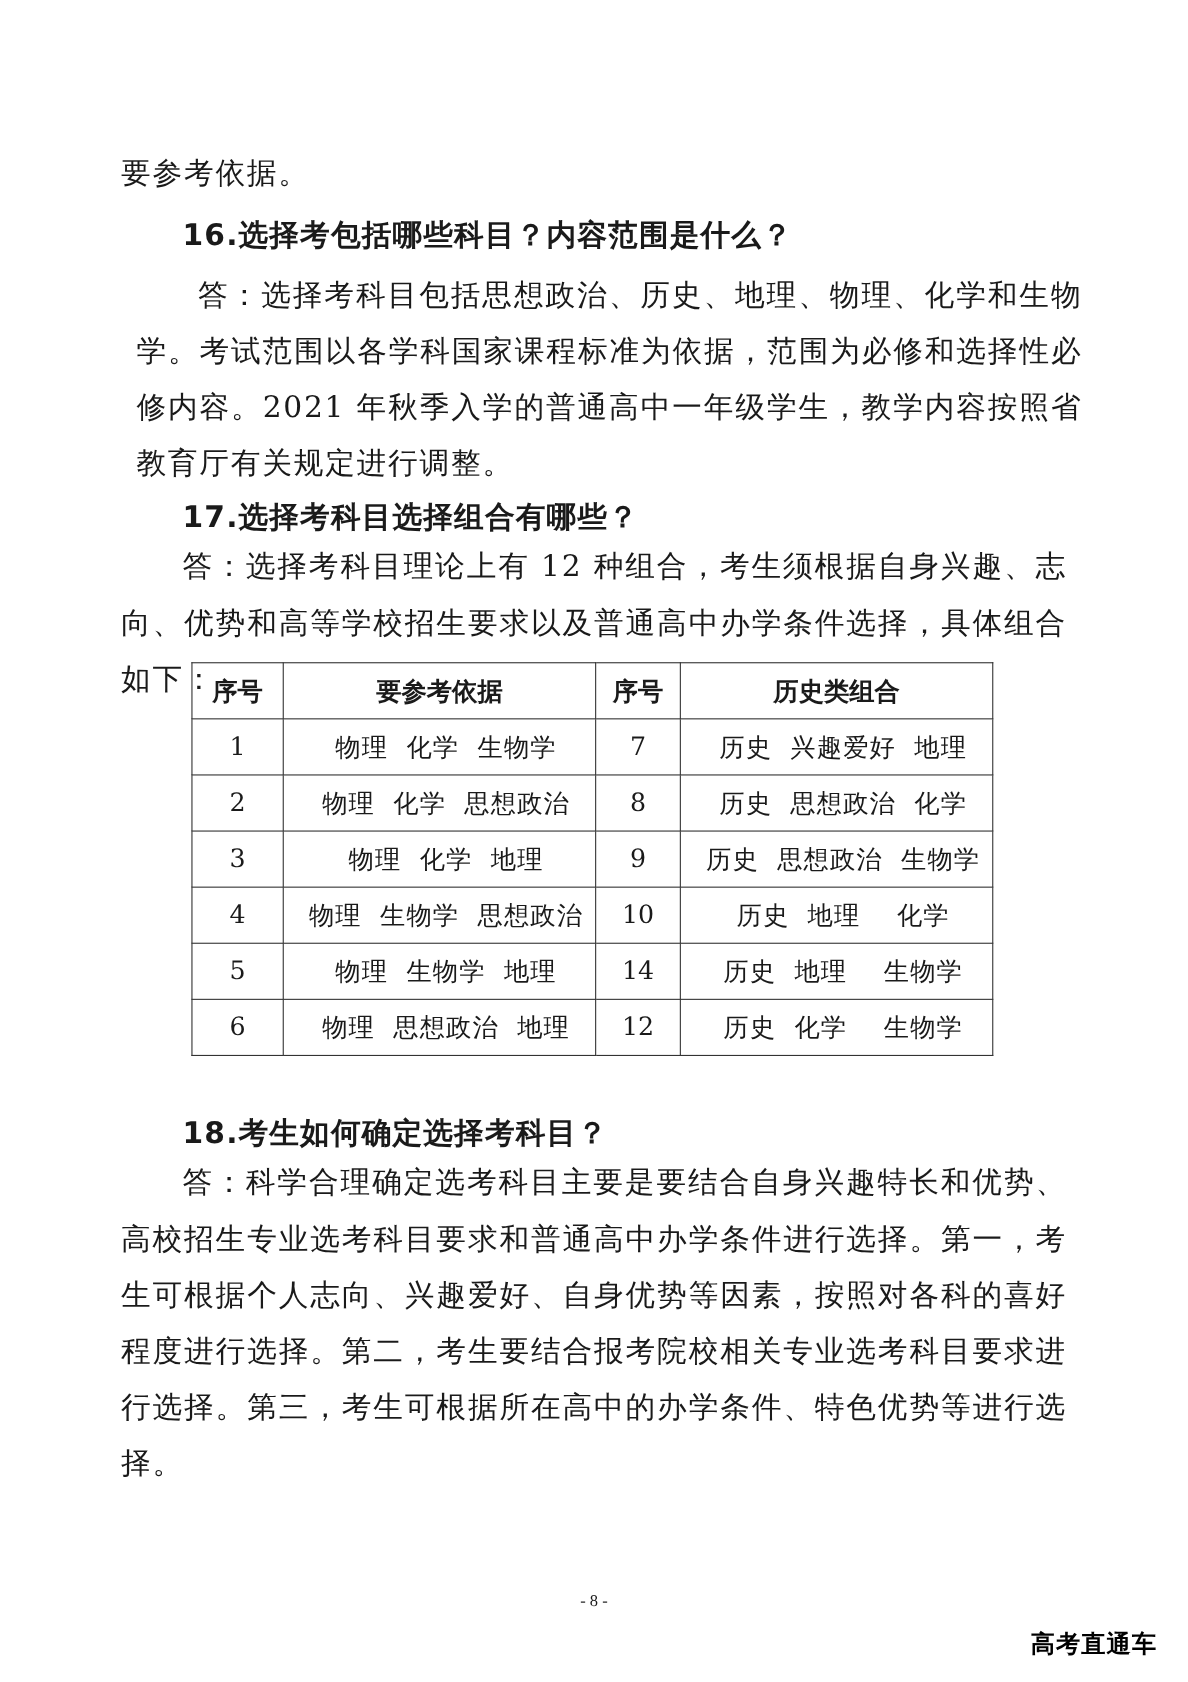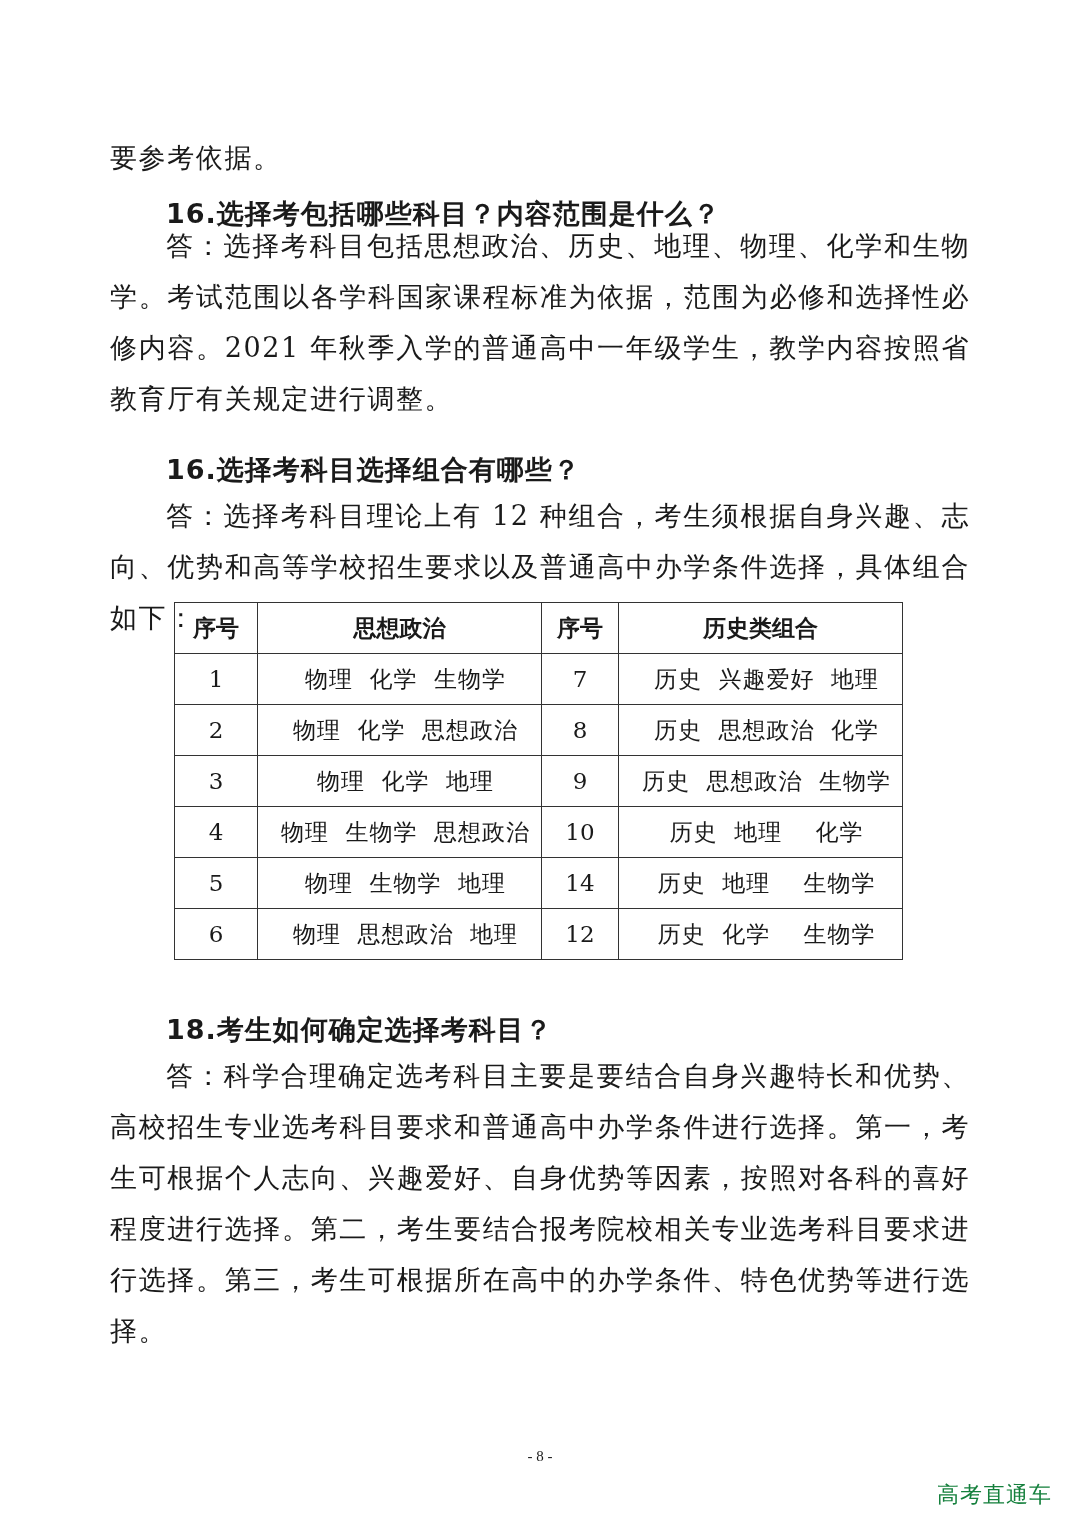--- a/index.html
+++ b/index.html
@@ -11,45 +11,45 @@
   .heading { position: absolute; left: 166px; font-size: 27px; font-weight: bold; margin: 0;
              font-family: "DejaVu Sans", "Liberation Sans", sans-serif; letter-spacing: 1px; text-align: right; }
   table.combo { position: absolute; left: 174px; top: 602px; border-collapse: collapse;
                 font-size: 23px; }
   table.combo th, table.combo td { border: 1.5px solid #333; height: 50px; padding: 0; }
   table.combo th { font-weight: bold; font-family: "DejaVu Sans", "Liberation Sans", sans-serif; font-size: 23px; }
   table.combo td.num { text-align: center; }
   table.combo td.txt { text-align: center; padding-left: 12px; white-space: pre; letter-spacing: 1px; }
   .pageno { position: absolute; top: 1448px; left: 0; width: 1080px; text-align: center;
             font-size: 15px; font-family: "Liberation Serif", serif; }
-  .watermark { position: absolute; top: 1480px; right: 28px; font-size: 22px; color: #15803d;
-               font-family: "DejaVu Sans", "Liberation Sans", sans-serif; letter-spacing: 1px; }
+  .watermark { position: absolute; top: 1480px; right: 28px; font-size: 22px; color: #000000;
+               font-family: "DejaVu Sans", "Liberation Sans", sans-serif; letter-spacing: 1px; font-weight: bold; }
 </style>
 </head>
 <body>
 
 <p class="para" style="top:132px;">要参考依据。</p>
 
 <h2 class="heading" style="top:196px;">16.选择考包括哪些科目？内容范围是什么？</h2>
-<p class="para indent" style="top:220px;">答：选择考科目包括思想政治、历史、地理、物理、化学和生物学。考试范围以各学科国家课程标准为依据，范围为必修和选择性必修内容。2021 年秋季入学的普通高中一年级学生，教学内容按照省教育厅有关规定进行调整。</p>
+<p class="para indent" style="top:243px;margin-left:14px;">答：选择考科目包括思想政治、历史、地理、物理、化学和生物学。考试范围以各学科国家课程标准为依据，范围为必修和选择性必修内容。2021 年秋季入学的普通高中一年级学生，教学内容按照省教育厅有关规定进行调整。</p>
 
-<h2 class="heading" style="top:452px;">16.选择考科目选择组合有哪些？</h2>
+<h2 class="heading" style="top:452px;">17.选择考科目选择组合有哪些？</h2>
 <p class="para indent" style="top:490px;">答：选择考科目理论上有 12 种组合，考生须根据自身兴趣、志向、优势和高等学校招生要求以及普通高中办学条件选择，具体组合如下：</p>
 
 <table class="combo">
   <colgroup>
     <col style="width:83px">
       <col style="width:284px">
       <col style="width:77px">
       <col style="width:284px">
   </colgroup>
   <thead>
     <tr>
       <th>序号</th>
-      <th>思想政治</th>
+      <th>要参考依据</th>
       <th>序号</th>
       <th>历史类组合</th>
     </tr>
   </thead>
   <tbody>
     <tr>
       <td class="num">1</td>
       <td class="txt">物理  化学  生物学</td>
       <td class="num">7</td>
       <td class="txt">历史  兴趣爱好  地理</td>

